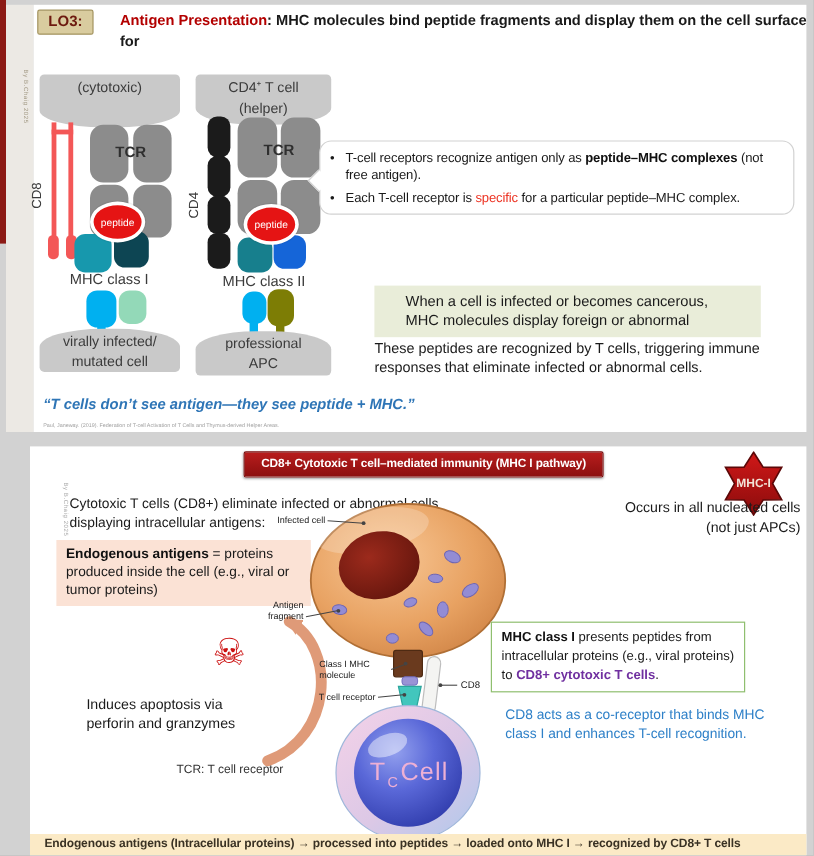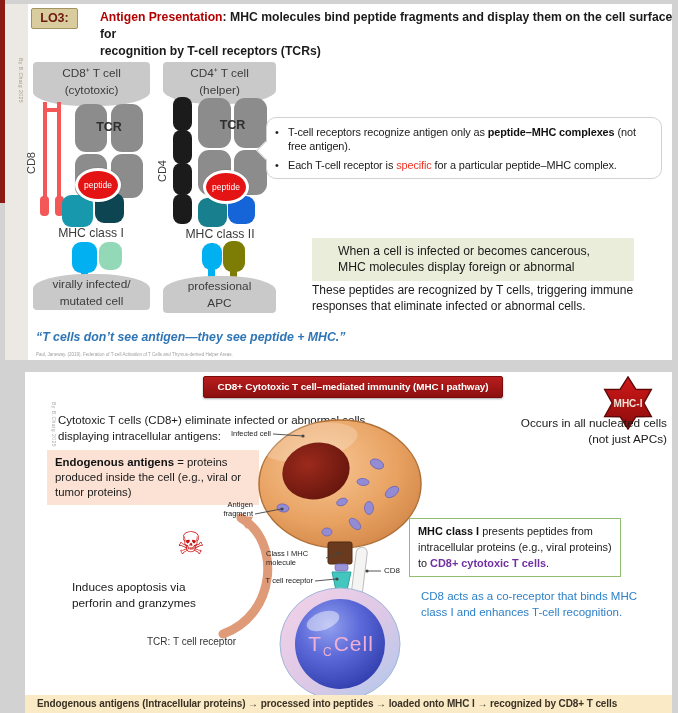--- a/index.html
+++ b/index.html
@@ -106,26 +106,24 @@
   <div class="abs strip-red"></div>
   <div class="abs strip-side"></div>
   <div class="abs watermark wm-top">By B.Chaig 2025</div>
 
   <section class="abs top-panel">
 
     <div class="abs lo3">LO3:</div>
 
     <div class="abs slide-title">
       <span class="red">Antigen Presentation</span><span>: MHC molecules bind peptide fragments and display them on the cell surface for</span>
-      <div><span>recognition by T-cell receptors (TCRs)</span></div>
     </div>
 
     <div class="diagram dg1">
       <div class="membrane mem-top" style="left:0;top:2px;width:117px;height:44px;">
-        <div>CD8⁺ T cell</div>
         <div>(cytotoxic)</div>
       </div>
       <div class="bar" style="left:10px;top:42px;width:4px;height:95px;"></div>
       <div class="bar" style="left:24px;top:42px;width:4px;height:95px;"></div>
       <div class="bar" style="left:10px;top:48px;width:18px;height:4px;"></div>
       <div class="cap" style="left:7px;top:136px;width:9px;height:20px;"></div>
       <div class="cap" style="left:22px;top:136px;width:9px;height:20px;"></div>
       <div class="vlabel" style="left:-8px;top:92px;">CD8</div>
       <div class="tcr-col" style="left:42px;top:44px;width:32px;height:48px;"></div>
       <div class="tcr-col" style="left:42px;top:94px;width:32px;height:44px;"></div>

